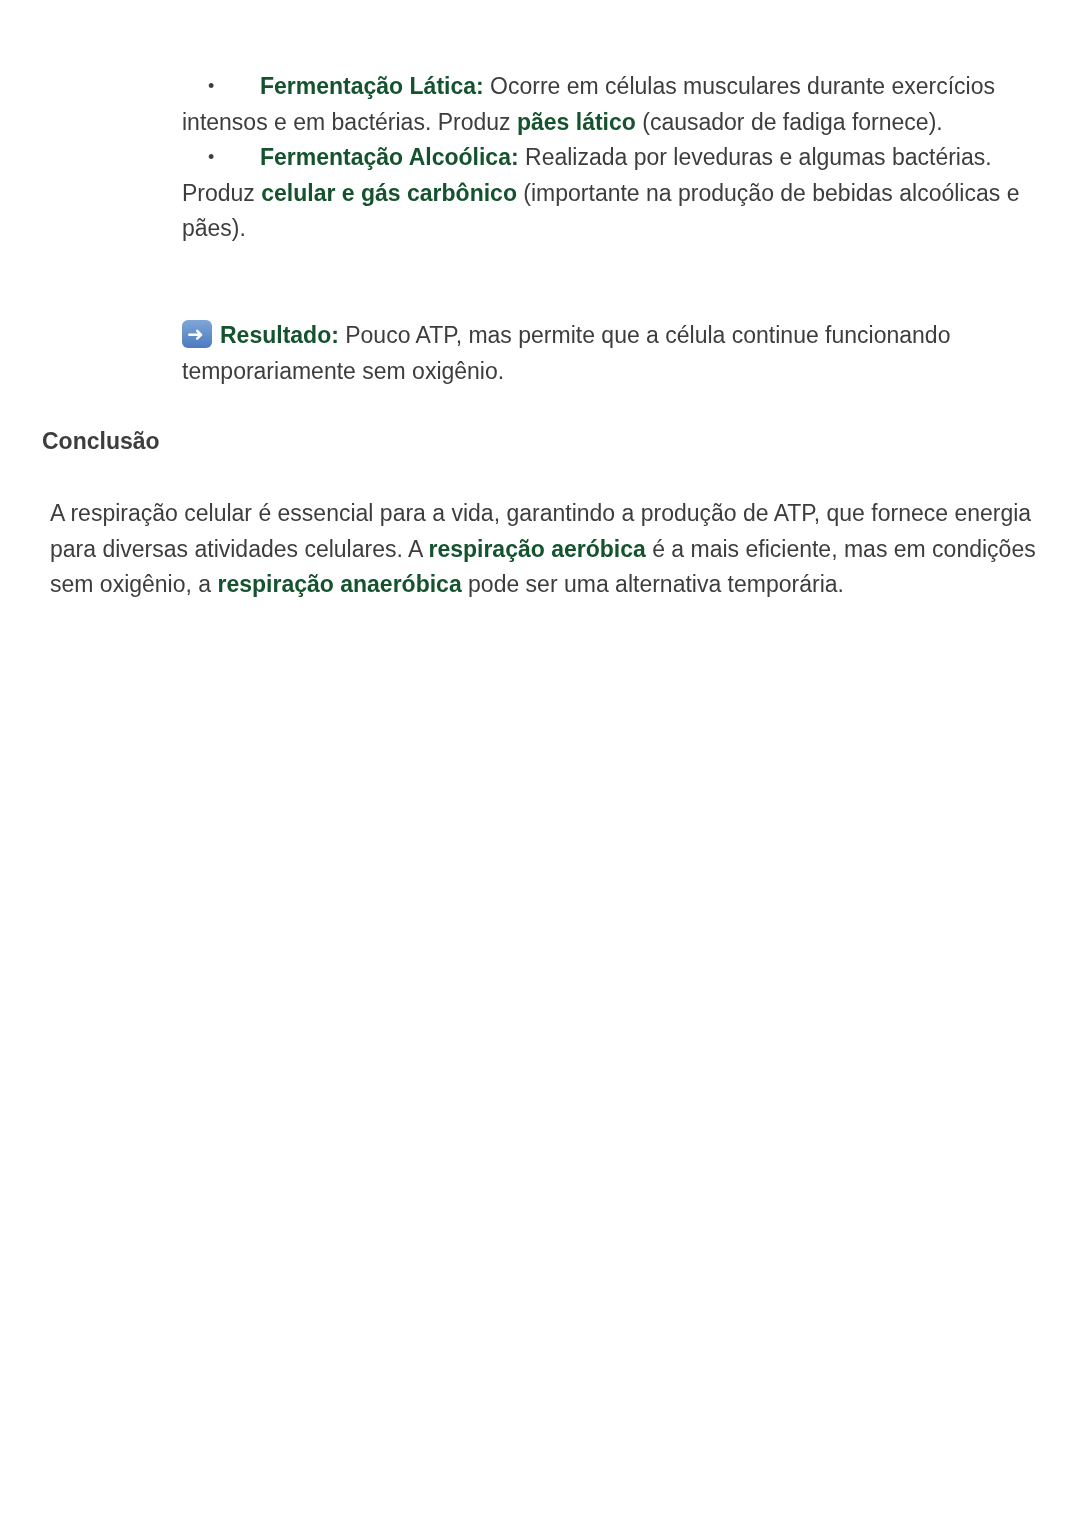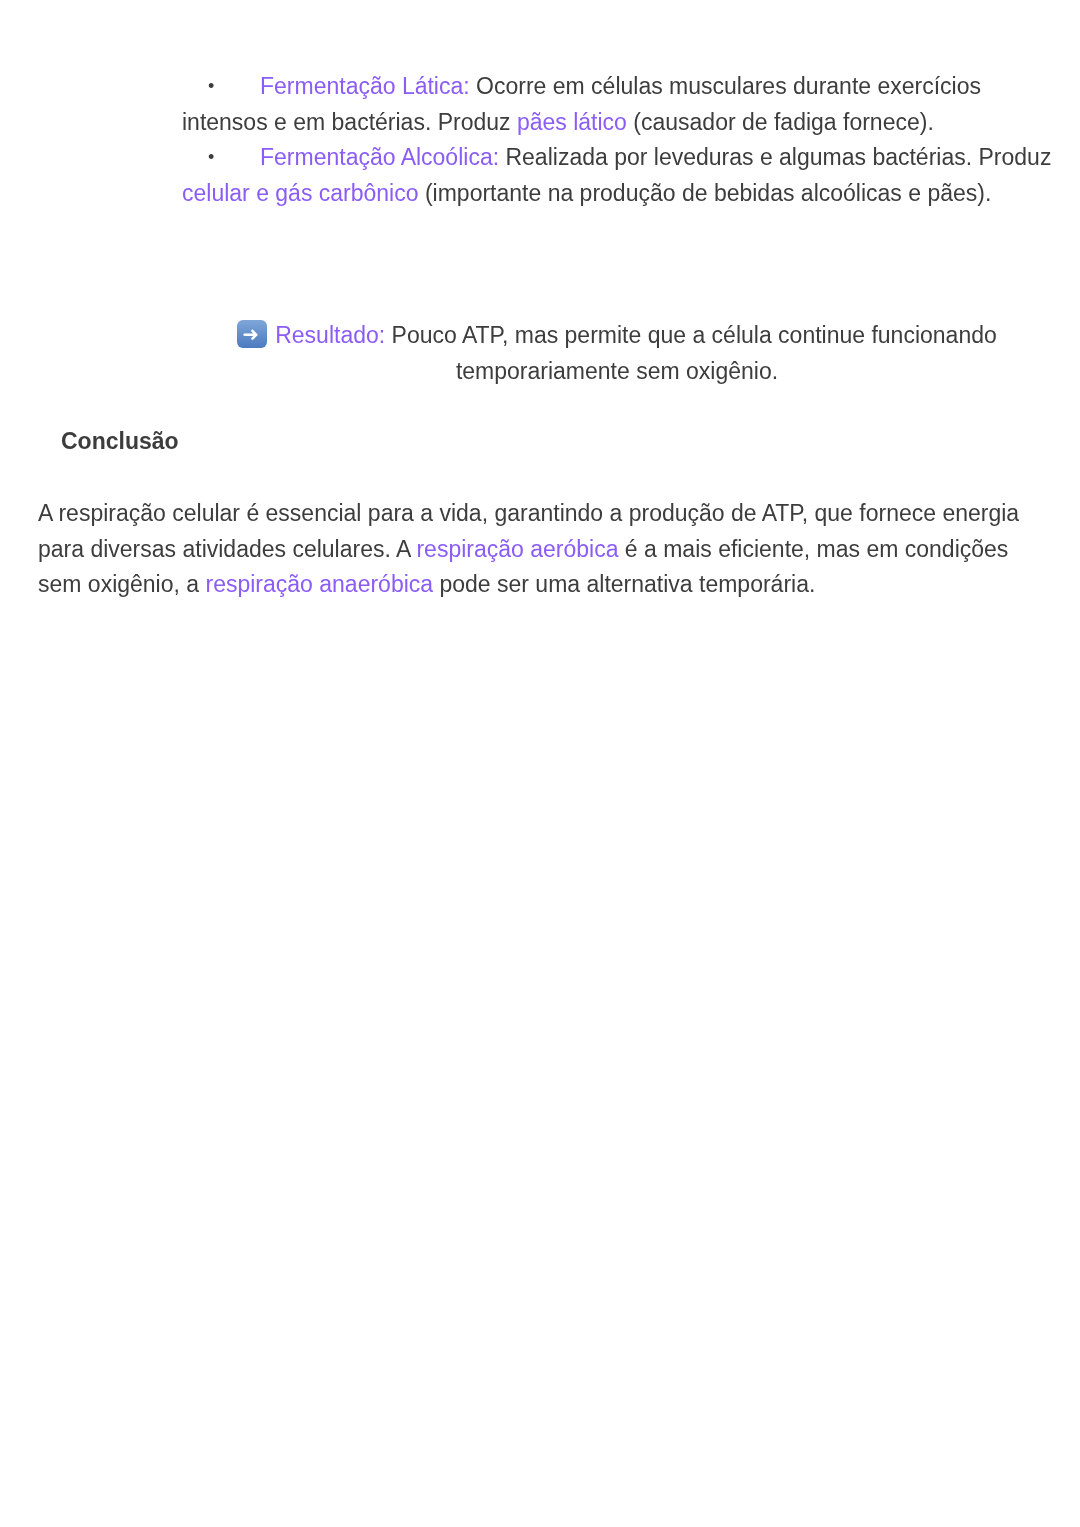--- a/index.html
+++ b/index.html
@@ -1,37 +1,37 @@
 <!DOCTYPE html>
 <html><head>
 <meta charset="utf-8">
 <style>
   html, body { margin: 0; padding: 0; background: #ffffff; }
   body {
     width: 1080px; height: 1527px; position: relative; overflow: hidden;
     font-family: "Liberation Sans", "DejaVu Sans", sans-serif;
     color: #3d3d3d; font-size: 23px; line-height: 35.5px;
   }
-  b { font-weight: normal; color: #8b5cf6; }
+  b { font-weight: bold; color: #14532d; }
   .block { position: absolute; }
   .list { left: 182px; top: 69px; width: 870px; }
   .li { position: relative; text-indent: 78px; }
   .bullet { position: absolute; left: 26px; top: 0; text-indent: 0; font-size: 18px; }
-  .result { left: 182px; top: 318px; width: 870px; text-align: center; }
+  .result { left: 182px; top: 318px; width: 870px; }
   .arrow {
     display: inline-block; width: 30px; height: 28px; border-radius: 6px;
     background: linear-gradient(#7fa6d8, #4b7bbf); vertical-align: -5px;
     position: relative; margin-right: 8px;
   }
   .arrow::after {
     content: "➜"; color: #fff; font-size: 20px; line-height: 28px;
     position: absolute; left: 5px; top: 0;
   }
-  .heading { left: 42px; top: 424px; font-weight: bold; margin-left: 19px; }
-  .para { left: 38px; top: 496px; width: 1000px; }
+  .heading { left: 42px; top: 424px; font-weight: bold; }
+  .para { left: 50px; top: 496px; width: 1000px; }
 </style>
 </head>
 <body>
 
 <div class="block list">
   <div class="li">
     <span class="bullet">•</span>
     <b>Fermentação Lática:</b><span> Ocorre em células musculares durante exercícios intensos e em bactérias. Produz </span><b>pães lático</b><span> (causador de fadiga fornece).</span>
   </div>
   <div class="li">

